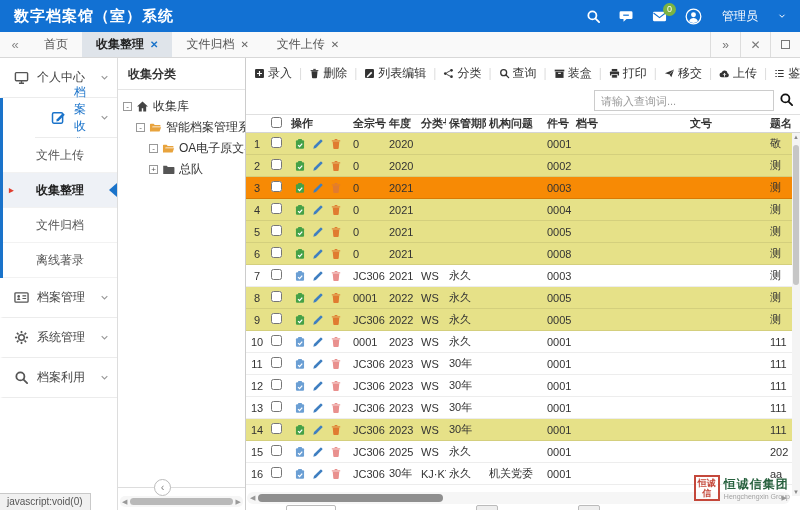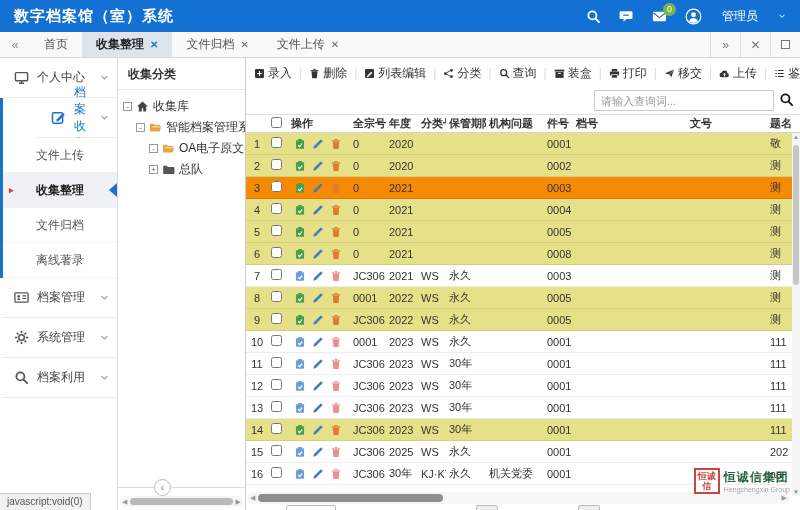--- a/index.html
+++ b/index.html
@@ -92,21 +92,21 @@
   .vscroll .up { top:1px; } .vscroll .dn { bottom:1px; }
   .vscroll .vthumb { position:absolute; left:1px; right:1px; top:12px; height:140px; background:#c6c6c6; border-radius:3px; }
   .hscroll { position:absolute; left:1px; right:10px; bottom:6px; height:12px; background:#f6f6f6; border-radius:6px; display:flex; align-items:center; }
   .hscroll .arr { color:#999; font-size:7px; padding:0 3px; }
   .hscroll .hthumb { width:185px; height:8px; background:#8f8f8f; border-radius:4px; }
   .hsp { flex:1; }
   .pagefrag { position:absolute; bottom:-7px; height:12px; background:#fff; border:1px solid #bbb; border-radius:2px; }
   .pf1 { left:40px; width:50px; } .pf2 { left:230px; width:22px; background:#eee; } .pf3 { left:332px; width:22px; background:#eee; }
 
   
-  .wmark { position:absolute; right:10px; bottom:16px; display:flex; align-items:center; gap:4px; opacity:.92; }
+  .wmark { position:absolute; right:10px; bottom:9px; display:flex; align-items:center; gap:4px; opacity:.92; }
   .seal { width:26px; height:26px; border:2px solid #c0392b; color:#c0392b; font-size:9px; font-weight:bold; display:flex; align-items:center; justify-content:center; line-height:10px; text-align:center; background:rgba(255,255,255,.6); }
   .wm-title { color:#14532d; font-size:12px; font-weight:bold; letter-spacing:1px; }
   .wm-sub { color:#999; font-size:7px; }
 </style>
 </head>
 <body>
 
 <svg width="0" height="0" style="position:absolute" aria-hidden="true">
   <defs>
     <symbol id="i-search" viewBox="0 0 16 16">

